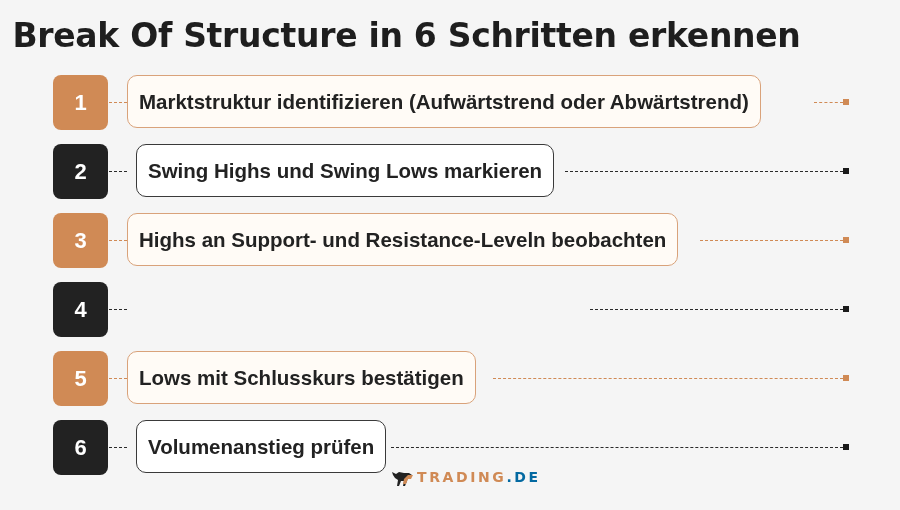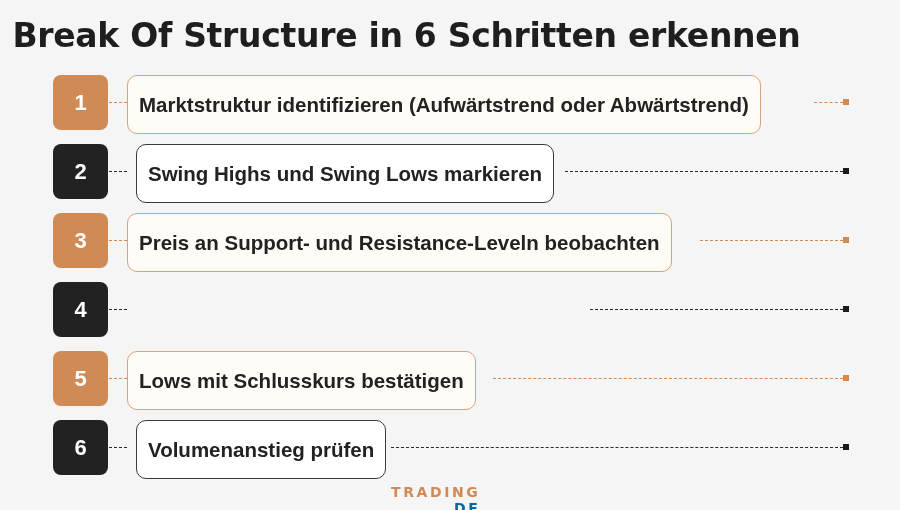--- a/index.html
+++ b/index.html
@@ -23,21 +23,21 @@
     border-radius: 8px;
     display: flex; align-items: center; justify-content: center;
     color: #ffffff; font-weight: bold; font-size: 22px;
     font-family: "Liberation Sans", sans-serif;
   }
   .conn-left {
     position: absolute; left: 109px; top: 27px; width: 18px; height: 0;
     border-top: 1.3px dashed;
   }
   .box {
-    position: absolute; left: 127px; top: 0; height: 59px;
+    position: absolute; left: 127px; top: 0; height: 53px;
     border-radius: 10px;
     box-sizing: border-box;
     display: flex; align-items: center;
     padding: 0 11px;
     font-family: "Liberation Sans", sans-serif;
     font-weight: bold; font-size: 20.5px;
     white-space: nowrap; color: #222222;
   }
   .conn-right {
     position: absolute; top: 27px; height: 0;
@@ -49,22 +49,22 @@
   .orange .num { background: #d08a55; }
   .orange .box { border: 1.5px solid #d9a27a; background: #fffbf6; }
   .orange .conn-left, .orange .conn-right { border-color: #d08a55; }
   .orange .end-dot { background: #d08a55; }
   .dark .num { background: #222222; }
   .dark .box { border: 1.5px solid #3a3a3a; background: #ffffff; margin-left: 9px; }
   .dark .conn-left, .dark .conn-right { border-color: #2a2a2a; }
   .dark .end-dot { background: #1a1a1a; }
 
   .logo {
-    position: absolute; left: 391px; top: 484px; height: 20px;
-    display: flex; align-items: flex-end; flex-direction: column;
+    position: absolute; left: 391px; top: 469px; height: 20px;
+    display: flex; align-items: flex-start;
   }
   .logo-icon { width: 24px; height: 20px; margin-right: 2px; }
   .logo-text {
     font-family: "DejaVu Sans", sans-serif; font-weight: bold;
     font-size: 14px; letter-spacing: 2.6px;
   }
   .logo-main { color: #d08a55; }
   .logo-tld { color: #0369a1; }
 </style>
 </head>
@@ -84,21 +84,21 @@
   <div class="num">2</div>
   <div class="conn-left"></div>
   <div class="box">Swing Highs und Swing Lows markieren</div>
   <div class="conn-right" style="left:565px;width:278px;"></div>
   <div class="end-dot" style="left:843px;"></div>
 </div>
 
 <div class="row orange" style="top:213px;">
   <div class="num">3</div>
   <div class="conn-left"></div>
-  <div class="box">Preis an Support- und Resistance-Leveln beobachten</div>
+  <div class="box">Highs an Support- und Resistance-Leveln beobachten</div>
   <div class="conn-right" style="left:700px;width:143px;"></div>
   <div class="end-dot" style="left:843px;"></div>
 </div>
 
 <div class="row dark" style="top:282px;">
   <div class="num">4</div>
   <div class="conn-left"></div>
   <div class="conn-right" style="left:590px;width:253px;"></div>
   <div class="end-dot" style="left:843px;"></div>
 </div>

